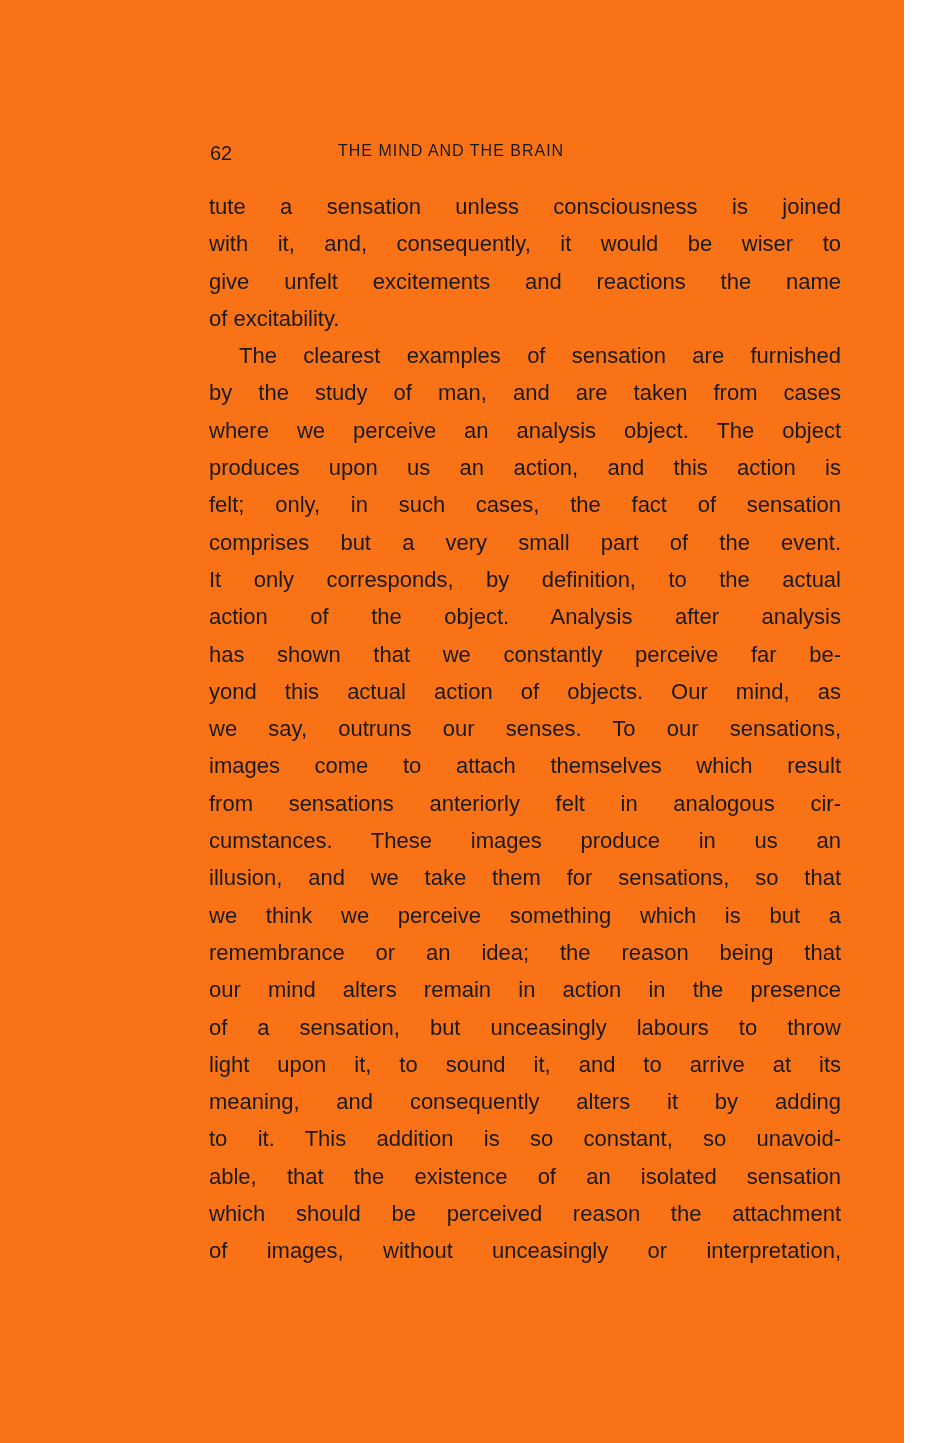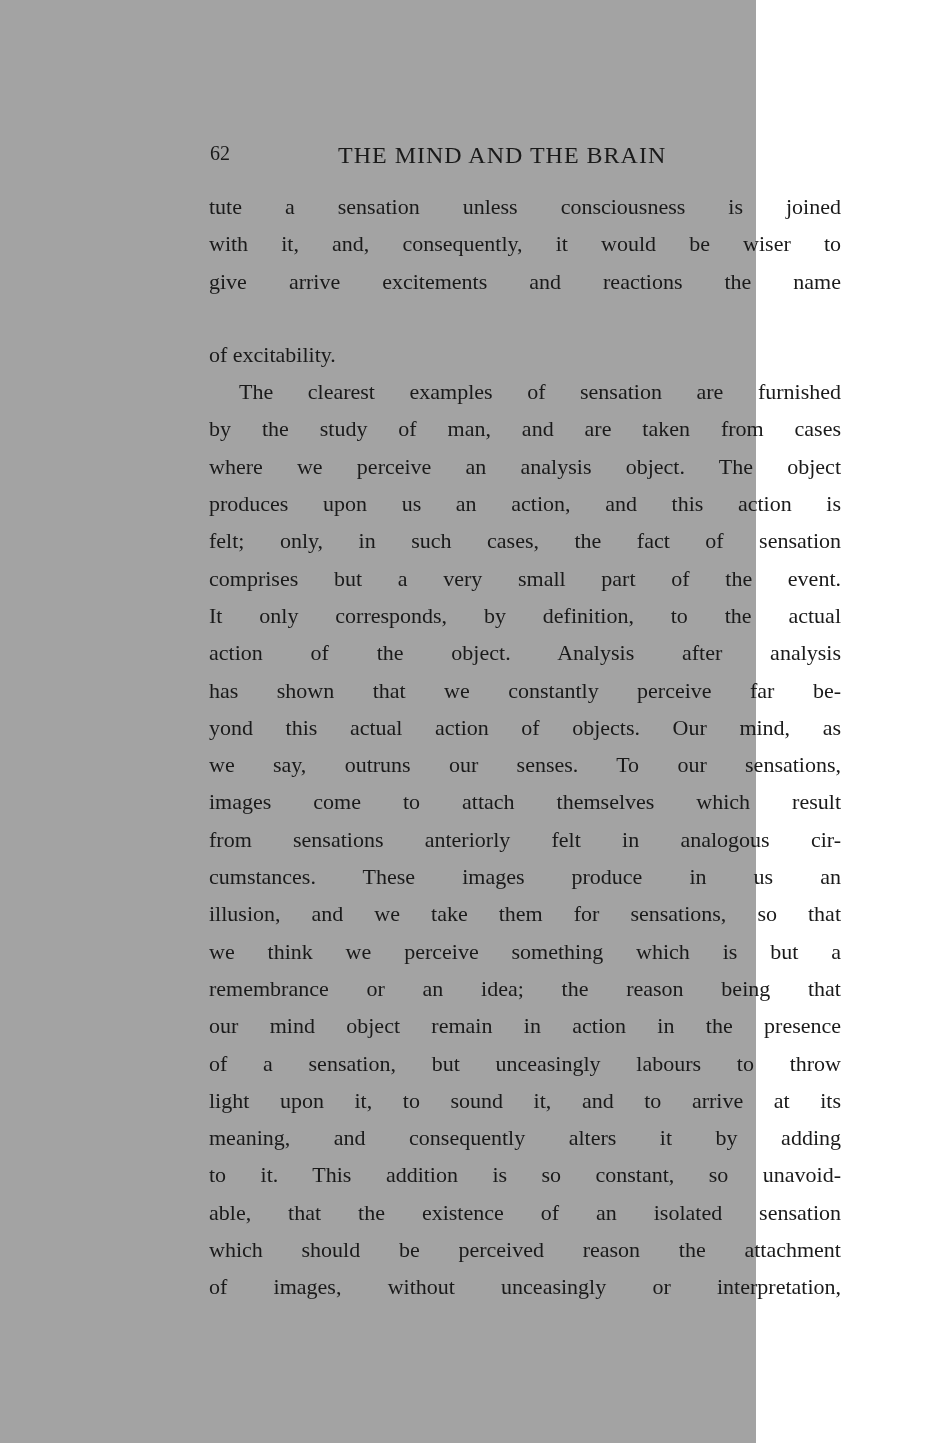--- a/index.html
+++ b/index.html
@@ -1,60 +1,60 @@
 <!DOCTYPE html>
 <html><head>
 <meta charset="utf-8">
 <style>
   html, body { margin: 0; padding: 0; background: #ffffff; }
   body { width: 932px; height: 1443px; position: relative; overflow: hidden; }
-  .page { position: absolute; left: 0; top: 0; width: 756px; height: 1443px; background: #a3a3a3; color: #1a1a1a;
-    font-family: Liberation Serif, serif; }
+  .page { position: absolute; left: 0; top: 0; width: 904px; height: 1443px; background: #f97316; color: #1a1a1a;
+    font-family: Liberation Sans, sans-serif; }
   .header { position: absolute; top: 142px; left: 210px; width: 630px; height: 30px; }
   .pagenum { position: absolute; left: 0; top: 0; font-size: 20px; }
-  .running-title { position: absolute; left: 128px; top: 0; font-size: 24px; letter-spacing: 1px; }
+  .running-title { position: absolute; left: 128px; top: 0; font-size: 16px; letter-spacing: 1px; }
   .body-text { position: absolute; top: 188px; left: 209px; width: 632px; }
   .line { height: 37.3px; line-height: 37.3px; font-size: 22px; white-space: nowrap; text-align: justify; text-align-last: justify; }
-  .line.last { text-align-last: left; margin-top: 36px; }
+  .line.last { text-align-last: left; }
   .line.indent { padding-left: 30px; }
 </style>
 </head>
 <body>
 
 <div class="page">
   <div class="header">
     <span class="pagenum">62</span>
     <span class="running-title">THE MIND AND THE BRAIN</span>
   </div>
   <div class="body-text" id="body-text">
       <div>
         <div class="line">tute a sensation unless consciousness is joined</div>
         <div class="line">with it, and, consequently, it would be wiser to</div>
-        <div class="line">give arrive excitements and reactions the name</div>
+        <div class="line">give unfelt excitements and reactions the name</div>
         <div class="line last">of excitability.</div>
       </div>
       <div>
         <div class="line indent">The clearest examples of sensation are furnished</div>
         <div class="line">by the study of man, and are taken from cases</div>
         <div class="line">where we perceive an analysis object. The object</div>
         <div class="line">produces upon us an action, and this action is</div>
         <div class="line">felt; only, in such cases, the fact of sensation</div>
         <div class="line">comprises but a very small part of the event.</div>
         <div class="line">It only corresponds, by definition, to the actual</div>
         <div class="line">action of the object. Analysis after analysis</div>
         <div class="line">has shown that we constantly perceive far be-</div>
         <div class="line">yond this actual action of objects. Our mind, as</div>
         <div class="line">we say, outruns our senses. To our sensations,</div>
         <div class="line">images come to attach themselves which result</div>
         <div class="line">from sensations anteriorly felt in analogous cir-</div>
         <div class="line">cumstances. These images produce in us an</div>
         <div class="line">illusion, and we take them for sensations, so that</div>
         <div class="line">we think we perceive something which is but a</div>
         <div class="line">remembrance or an idea; the reason being that</div>
-        <div class="line">our mind object remain in action in the presence</div>
+        <div class="line">our mind alters remain in action in the presence</div>
         <div class="line">of a sensation, but unceasingly labours to throw</div>
         <div class="line">light upon it, to sound it, and to arrive at its</div>
         <div class="line">meaning, and consequently alters it by adding</div>
         <div class="line">to it. This addition is so constant, so unavoid-</div>
         <div class="line">able, that the existence of an isolated sensation</div>
         <div class="line">which should be perceived reason the attachment</div>
         <div class="line">of images, without unceasingly or interpretation,</div>
       </div>
     </div>
 </div>

